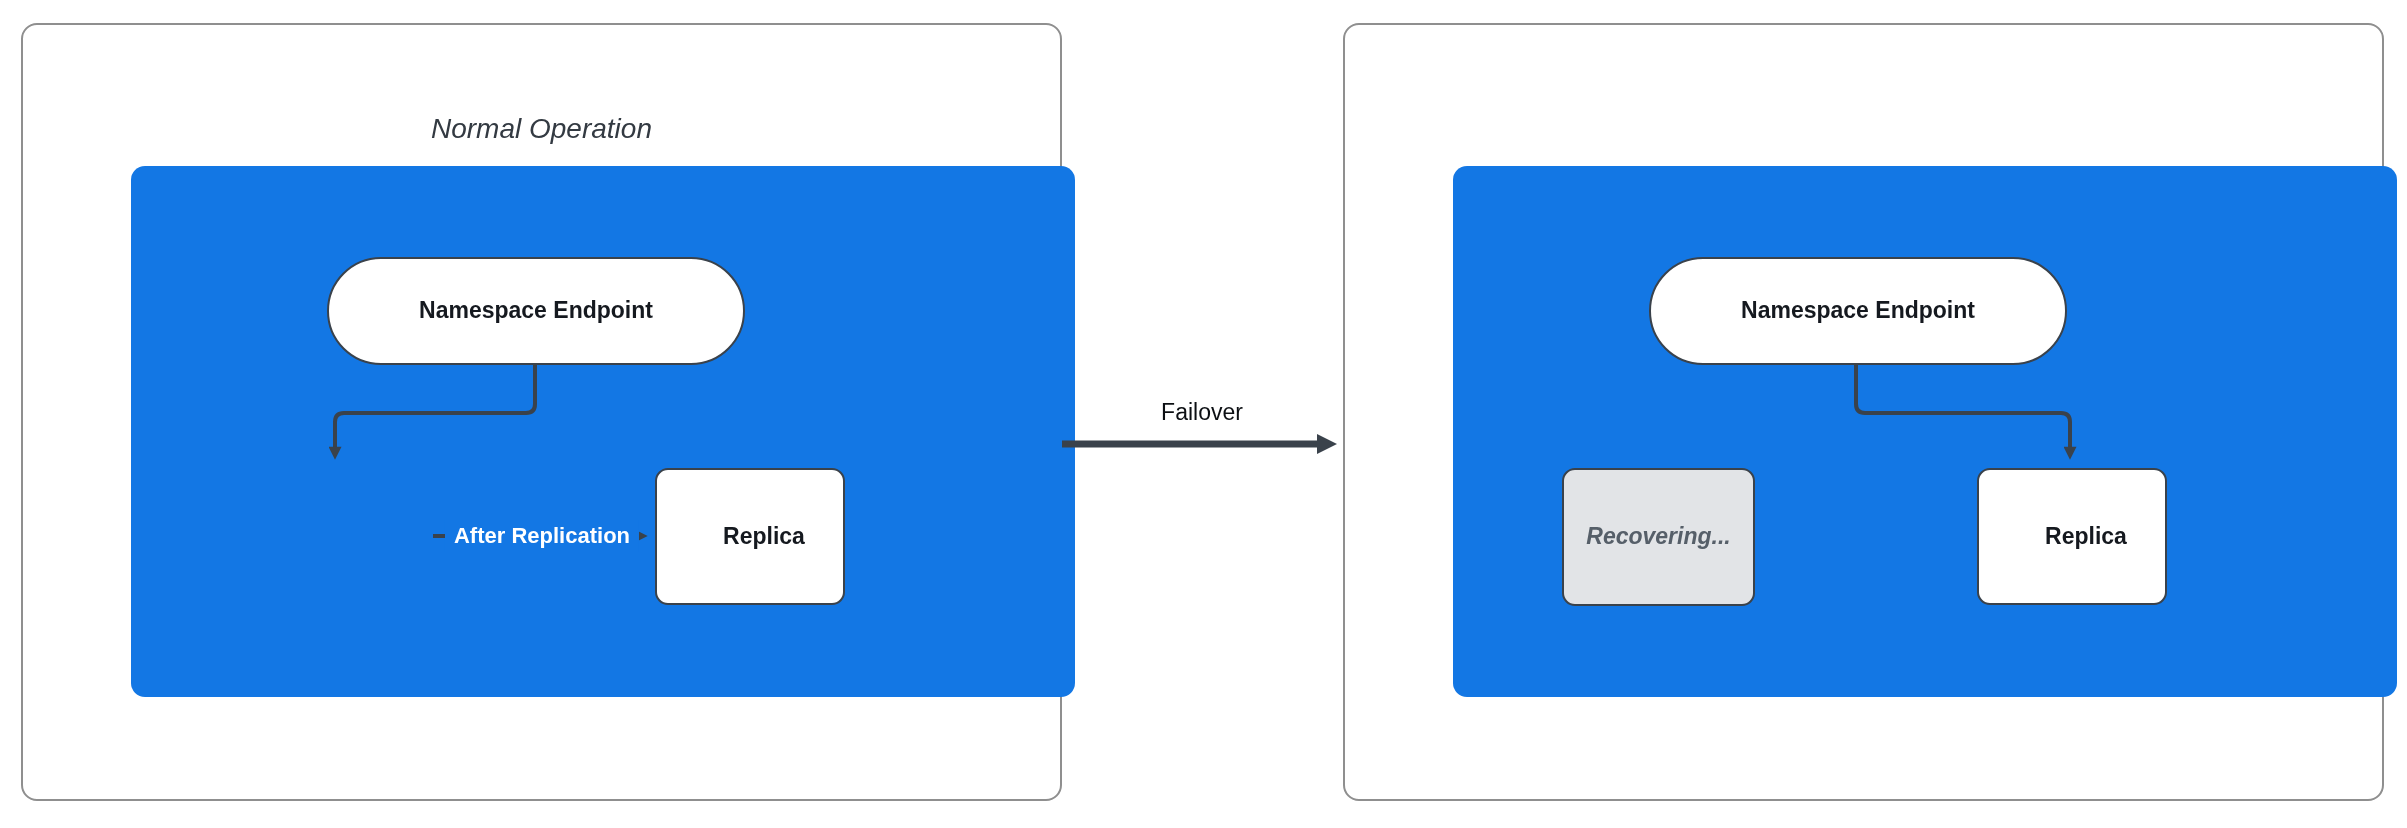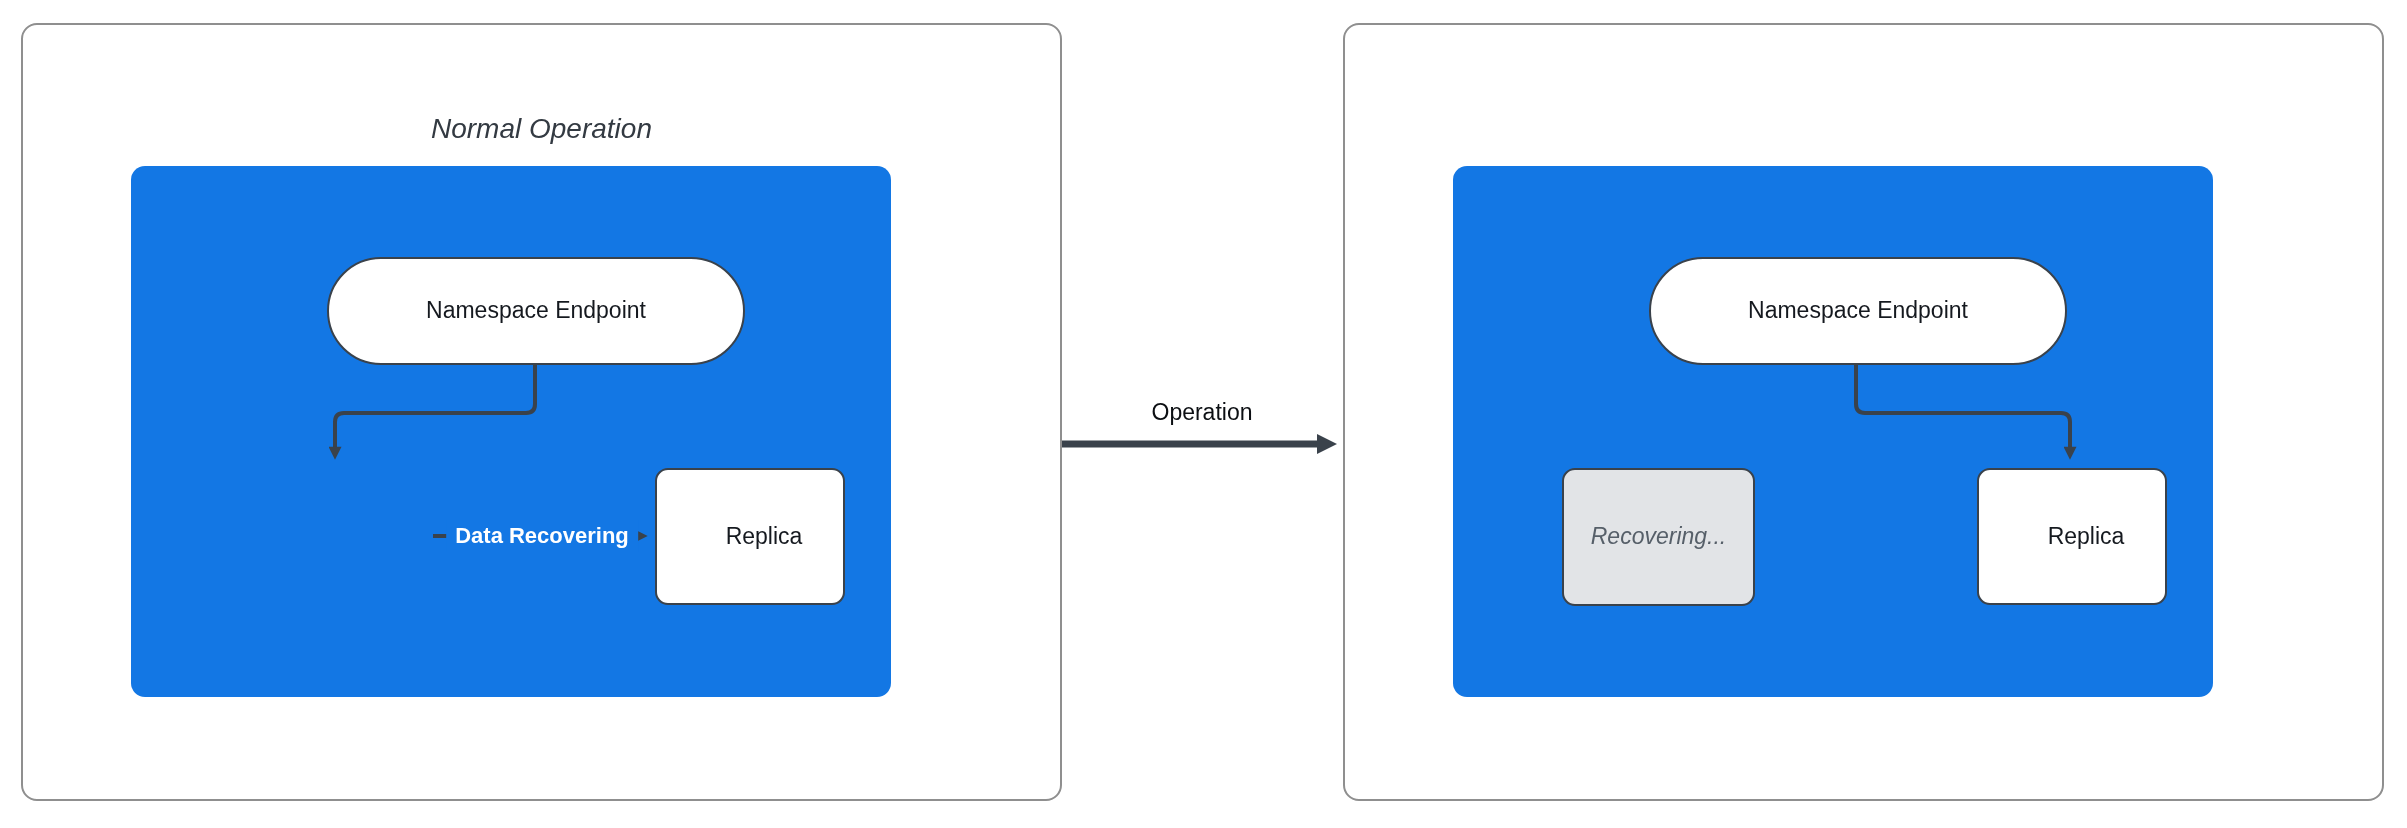--- a/index.html
+++ b/index.html
@@ -45,24 +45,25 @@
     text-align:center;
     font-size:28px;
     font-style:italic;
     color:var(--title-color);
     line-height:36px;
   }
   .blue-zone{
     position:absolute;
     left:108px;
     top:141px;
-    width:760px;
+    width:944px;
     height:531px;
     background:var(--zone-blue);
     border-radius:14px;
+    font-weight:bold;
   }
   .node{
     position:absolute;
     display:flex;
     align-items:center;
     justify-content:center;
     text-align:center;
     background:var(--node-fill);
     border:2.5px solid var(--stroke-dark);
     color:var(--node-text);
@@ -177,16 +178,16 @@
       <marker id="arrow-big" viewBox="0 0 10 10" refX="1" refY="5" markerWidth="24" markerHeight="20" markerUnits="userSpaceOnUse" orient="auto">
         <path d="M0,0 L10,5 L0,10 Z"></path>
       </marker>
     </defs>
     <path class="edge" d="M535,364 V404 Q535,413 526,413 H344 Q335,413 335,422 V448" marker-end="url(#arrow)"></path>
     <path class="edge" d="M1856,364 V404 Q1856,413 1865,413 H2061 Q2070,413 2070,422 V448" marker-end="url(#arrow)"></path>
     <path class="edge" d="M433,536 H636" marker-end="url(#arrow)"></path>
     <path class="edge edge-thick" d="M1062,444 H1319" marker-end="url(#arrow-big)"></path>
   </svg>
 
-  <div class="edge-label label-data-replication">Data Recovering</div>
-  <div class="edge-label label-failover">Operation</div>
+  <div class="edge-label label-data-replication">After Replication</div>
+  <div class="edge-label label-failover">Failover</div>
 
 </div>
 
 </body></html>

